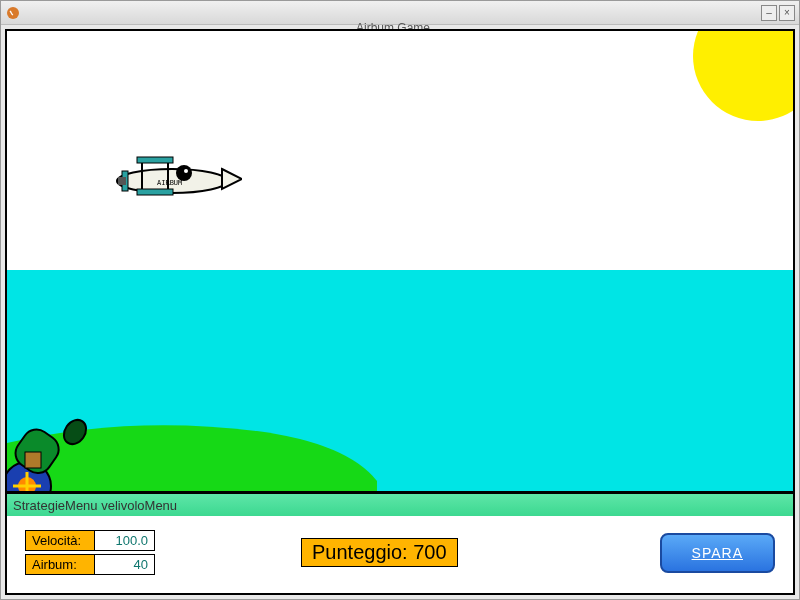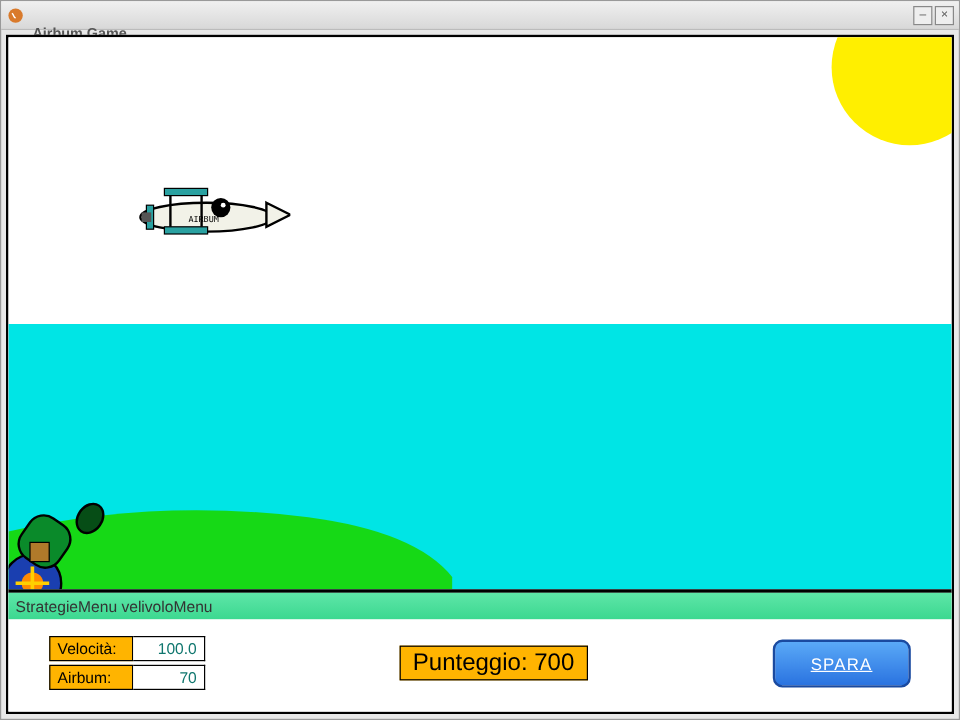--- a/index.html
+++ b/index.html
@@ -1,33 +1,33 @@
 <!DOCTYPE html>
 <html><head>
 <meta charset="utf-8">
 <style>
   * { box-sizing: border-box; margin: 0; padding: 0; }
   body { font-family: sans-serif; background: #dcdcdc; width: 800px; height: 600px; overflow: hidden; }
   .window { width: 800px; height: 600px; display: flex; flex-direction: column; border: 1px solid #999; background: #e8e8e8; }
   .titlebar { height: 24px; background: linear-gradient(#f0f0f0,#d8d8d8); border-bottom: 1px solid #bbb; display: flex; align-items: center; padding: 0 4px; font-size: 12px; color: #555; }
   .titlebar .app-icon { width: 16px; height: 16px; margin-right: 6px; }
-  .titlebar .title { flex: 1; text-align: left; font-weight: bold; margin-top: 30px; }
+  .titlebar .title { flex: 1; text-align: center; font-weight: normal; margin-top: 30px; }
   .titlebar .win-btn { width: 16px; height: 16px; border: 1px solid #888; margin-left: 2px; display: flex; align-items: center; justify-content: center; font-size: 10px; background: #eee; cursor: pointer; }
   .content { flex: 1; margin: 4px; border: 2px solid #000; background: #fff; display: flex; flex-direction: column; }
   .game-area { flex: 1; position: relative; overflow: hidden; }
   .sky { position: absolute; top: 0; left: 0; right: 0; bottom: 0; background: #fff; }
   .water { position: absolute; left: 0; right: 0; top: 52%; bottom: 0; background: #00e5e5; }
   .land { position: absolute; left: 0; bottom: 0; width: 370px; height: 70px; }
   .sun { position: absolute; top: -40px; right: -30px; width: 130px; height: 130px; background: #ffef00; border-radius: 50%; }
   .plane { position: absolute; top: 118px; left: 85px; width: 150px; height: 55px; }
   .cannon { position: absolute; left: 0; bottom: 0; width: 100px; height: 75px; }
   .bottom-panel { border-top: 3px solid #000; background: #fff; }
   .menubar { height: 22px; background: linear-gradient(#5ee6a8,#3cd890); display: flex; align-items: center; gap: 0; padding: 0 6px; font-size: 13px; color: #333; }
   .menubar .menu-item { cursor: pointer; }
-  .controls { display: flex; align-items: center; padding: 14px 34px 18px; gap: 32px; }
+  .controls { display: flex; align-items: center; padding: 14px 18px 18px; gap: 16px; }
   .param-box { display: grid; grid-template-columns: auto auto; gap: 3px 0; }
   .param-label { background: #ffb400; border: 1px solid #000; font-size: 13px; padding: 2px 6px; min-width: 70px; }
   .param-value { background: #fff; border: 1px solid #000; border-left: none; color: #0f766e; font-size: 13px; padding: 2px 6px; min-width: 60px; text-align: right; }
   .score { background: #ffb400; border: 1px solid #000; font-size: 20px; padding: 2px 10px; margin-left: 130px; }
   .spacer { flex: 1; }
   .fire-btn { background: linear-gradient(#5aa9f7,#2a73e0); color: #fff; border: 2px solid #1a4aa0; border-radius: 8px; padding: 10px 30px; font-size: 14px; letter-spacing: 1px; cursor: pointer; text-decoration: underline; }
 </style>
 </head>
 <body>
 
@@ -80,21 +80,21 @@
       <div class="menubar">
         <span class="menu-item">Strategie</span>
         <span class="menu-item">Menu velivolo</span>
         <span class="menu-item">Menu</span>
       </div>
       <div class="controls">
         <div class="param-box">
           <span class="param-label">Velocità:</span>
           <span class="param-value">100.0</span>
           <span class="param-label">Airbum:</span>
-          <span class="param-value">70</span>
+          <span class="param-value">40</span>
         </div>
         <span class="score">Punteggio: 700</span>
         <span class="spacer"></span>
         <button class="fire-btn">SPARA</button>
       </div>
     </div>
   </div>
 </div>
 
 </body></html>

